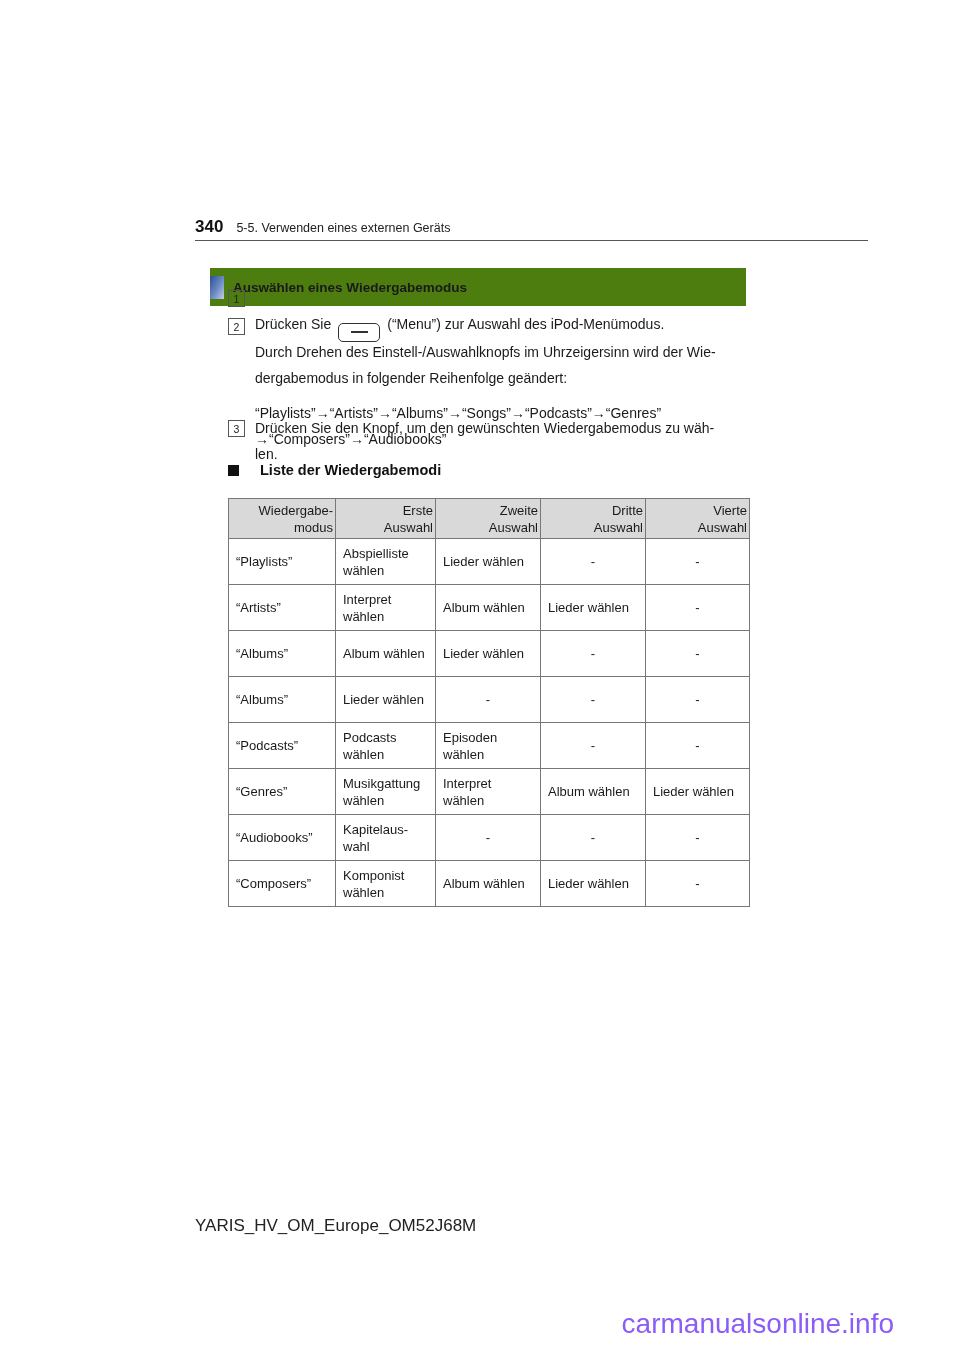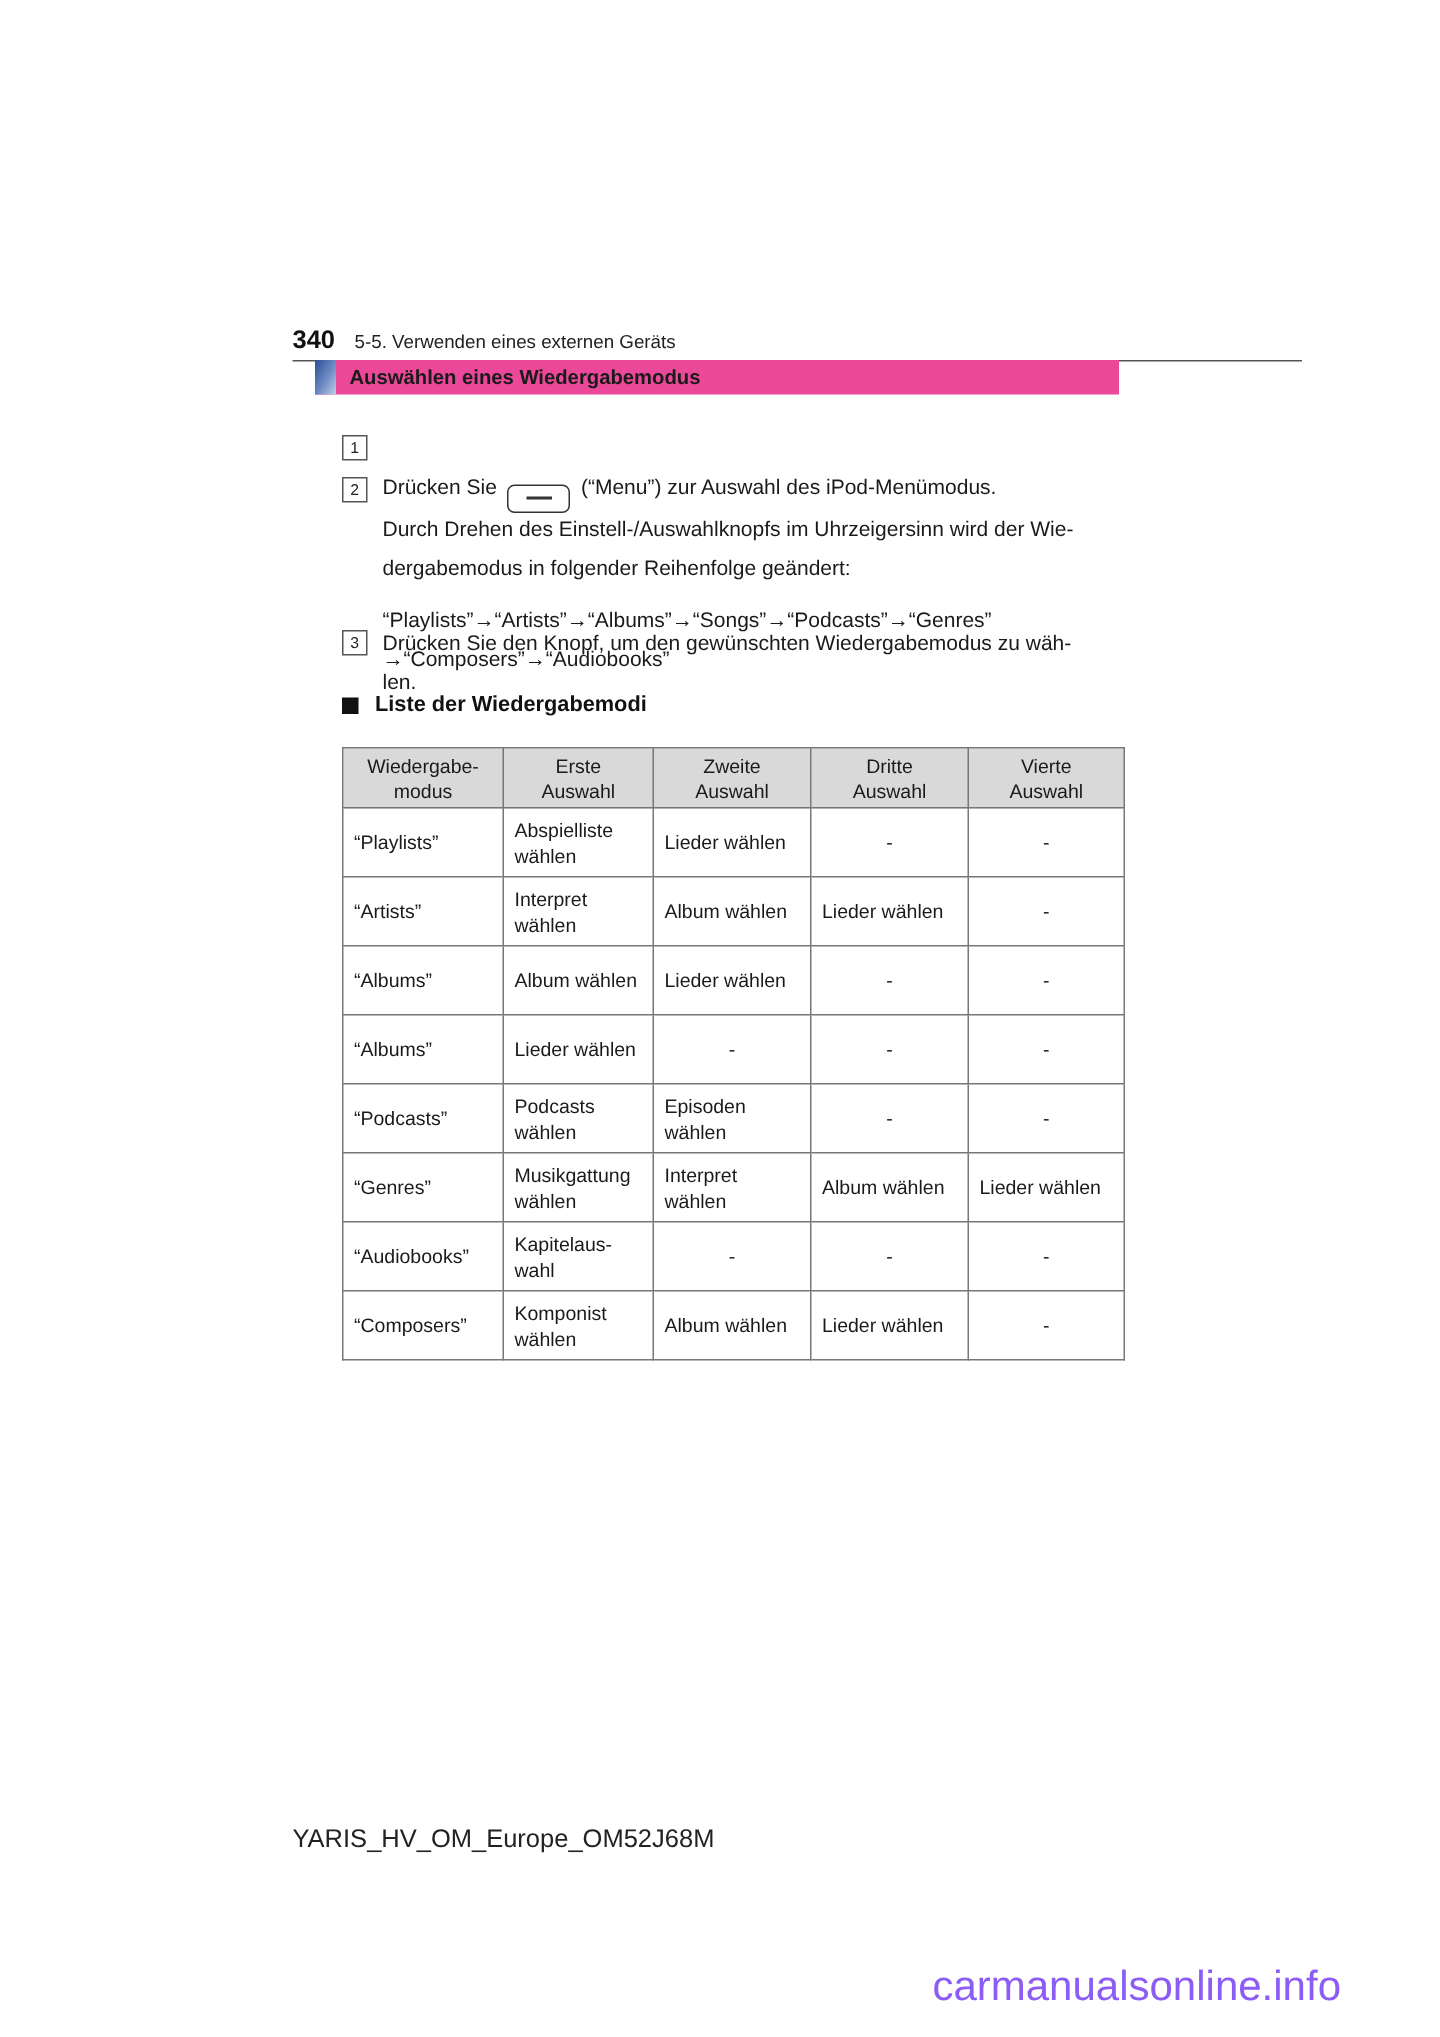--- a/index.html
+++ b/index.html
@@ -9,21 +9,21 @@
     background:#ffffff; overflow:hidden; color:#1a1a1a;
   }
 
   
   .header { position:absolute; left:195px; top:189px; display:flex; align-items:baseline; gap:13px; }
   .page-number { font-size:17px; font-weight:bold; color:#111; }
   .chapter { font-size:12.5px; color:#222;margin-top:32px; }
   .rule { position:absolute; left:195px; top:240px; width:673px; height:1px; background:#555; }
 
   
-  .title-bar { position:absolute; left:210px; top:240px; width:536px; height:23px; background:#ec4899; display:flex; align-items:center; }
+  .title-bar { position:absolute; left:210px; top:268px; width:536px; height:38px; background:#4d7c0f; display:flex; align-items:center; }
   .accent { width:14px; height:23px; flex:0 0 auto;
     background:linear-gradient(120deg,#2c4d95 0%, #6e8cc4 55%, #c3cfe8 100%); }
   .title-text { font-weight:bold; font-size:13.5px; margin-left:9px; color:#1a1a1a; }
 
   
   .step { position:absolute; display:flex; gap:10px; width:565px; }
   .step .num { flex:0 0 auto; width:15px; height:15px; border:1px solid #555; font-size:10.5px;
     display:flex; align-items:center; justify-content:center; margin-top:5px; color:#222; }
   .step .body { font-size:14px; line-height:26px; white-space:pre-line; color:#1a1a1a; }
   #step1 { left:228px; top:285px; }
@@ -31,31 +31,31 @@
   #step3 { left:228px; top:415px; }
   .seq { margin-top:9px; white-space:pre-line; }
 
   
   .btnbox { display:inline-flex; align-items:center; justify-content:center;
     width:40px; height:17px; border:1.5px solid #333; border-radius:5px;
     vertical-align:-4px; margin:0 7px; }
   .btnbox .dashline { width:17px; height:2px; background:#333; }
 
   
-  .list-heading { position:absolute; left:228px; top:462px; display:flex; align-items:center; gap:11px; }
+  .list-heading { position:absolute; left:228px; top:462px; display:flex; align-items:center; gap:21px; }
   .sqbullet { width:11px; height:11px; background:#111; }
   .lh-text { font-weight:bold; font-size:14.5px; color:#111; }
 
   
   .modetable { position:absolute; left:228px; top:498px; width:521px;
     border-collapse:collapse; table-layout:fixed; }
   .modetable th, .modetable td {
     border:1px solid #777; font-weight:normal; font-size:13px; line-height:17px;
     vertical-align:middle; padding:4px 7px; white-space:pre-line; color:#1a1a1a; }
-  .modetable th { background:#d9d9d9; text-align:center; height:40px; padding:0 2px; box-sizing:border-box; }
+  .modetable th { background:#d9d9d9; text-align:right; height:40px; padding:0 2px; box-sizing:border-box; }
   .modetable td { height:46px; box-sizing:border-box; text-align:left; }
   .modetable td.dash { text-align:center; }
 
   
   .footer { position:absolute; left:195px; top:1216px; font-size:17px; color:#222; }
   .watermark { position:absolute; right:66px; top:1308px; font-size:28px; color:#8b5cf6; }
 </style>
 </head>
 <body>
 

